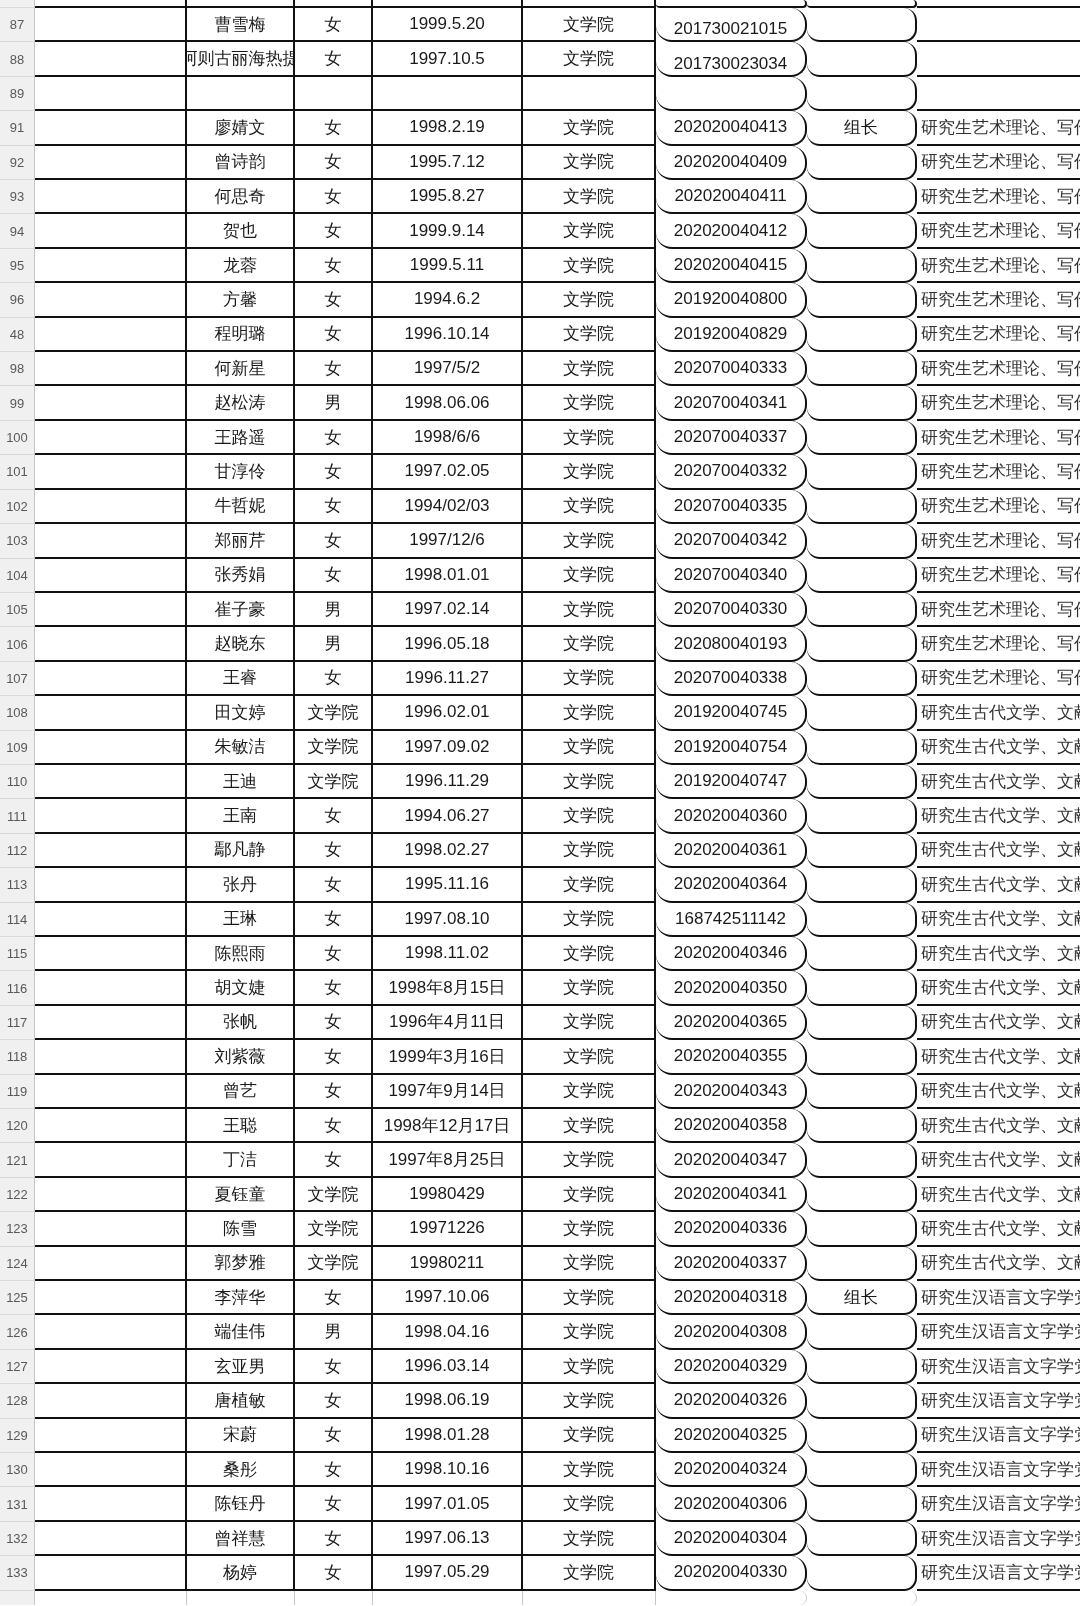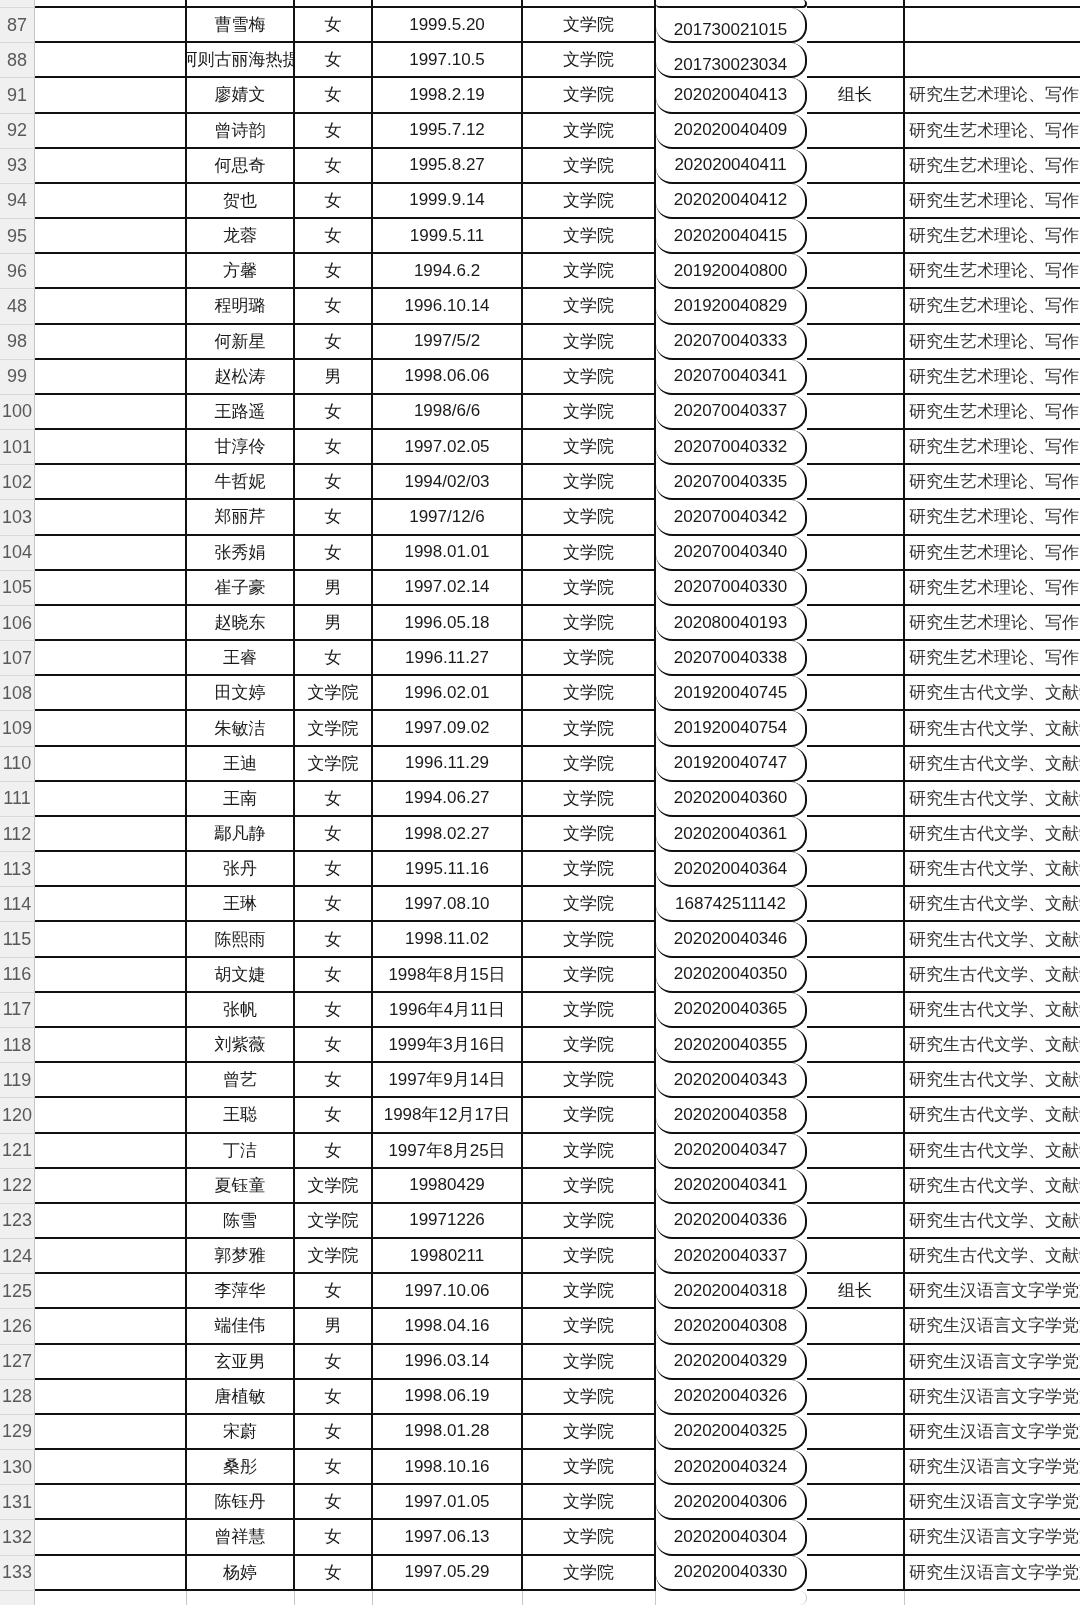--- a/index.html
+++ b/index.html
@@ -22,28 +22,28 @@
   .rows .row{flex:1 1 0;min-height:0;}
   .topstrip{height:8px;}
   .stubstrip{height:15px;}
   .cell{
     box-sizing:border-box;display:flex;align-items:center;justify-content:center;
     overflow:hidden;white-space:nowrap;flex:0 0 auto;
   }
   
   .c-num{width:35px;background:var(--rownum-bg);
     border-right:1px solid var(--grid-gray);border-bottom:1px solid var(--rownum-line);
-    font-size:18px;color:var(--rownum-text);}
+    font-size:13px;color:var(--rownum-text);}
   .c-blank{width:152px;}
   .c-name{width:108px;}
   .c-gender{width:78px;}
   .c-birth{width:150px;}
   .c-college{width:133px;}
   .c-id{width:151px;border-radius:16px;}
-  .c-role{width:98px;font-size:16px;}
+  .c-role{width:110px;font-size:16px;border-radius:13px;}
   .c-branch{flex:1 1 auto;justify-content:flex-start;padding-left:4px;font-size:11px;color:#333333;}
   
   .d{border-right:2px solid var(--border-dark);border-bottom:2px solid var(--border-dark);font-size:17px;}
   .c-branch.d{border-right:none;}
   
   .topstrip .cell{border-bottom-width:2px;height:8px;}
   .topstrip .c-num{border-bottom:1px solid var(--rownum-line);}
   
   .id-low{align-items:flex-end;padding-bottom:1px;}
   
@@ -83,20 +83,31 @@
         <div class="cell c-blank d"></div>
         <div class="cell c-name d">阿则古丽海热提</div>
         <div class="cell c-gender d">女</div>
         <div class="cell c-birth d">1997.10.5</div>
         <div class="cell c-college d">文学院</div>
         <div class="cell c-id d id-low">201730023034</div>
         <div class="cell c-role d"></div>
         <div class="cell c-branch d"></div>
       </div>
       <div class="row">
+        <div class="cell c-num">89</div>
+        <div class="cell c-blank d"></div>
+        <div class="cell c-name d"></div>
+        <div class="cell c-gender d"></div>
+        <div class="cell c-birth d"></div>
+        <div class="cell c-college d"></div>
+        <div class="cell c-id d"></div>
+        <div class="cell c-role d"></div>
+        <div class="cell c-branch d"></div>
+      </div>
+      <div class="row">
         <div class="cell c-num">91</div>
         <div class="cell c-blank d"></div>
         <div class="cell c-name d">廖婧文</div>
         <div class="cell c-gender d">女</div>
         <div class="cell c-birth d">1998.2.19</div>
         <div class="cell c-college d">文学院</div>
         <div class="cell c-id d">202020040413</div>
         <div class="cell c-role d">组长</div>
         <div class="cell c-branch d">研究生艺术理论、写作、戏影党支部</div>
       </div>

